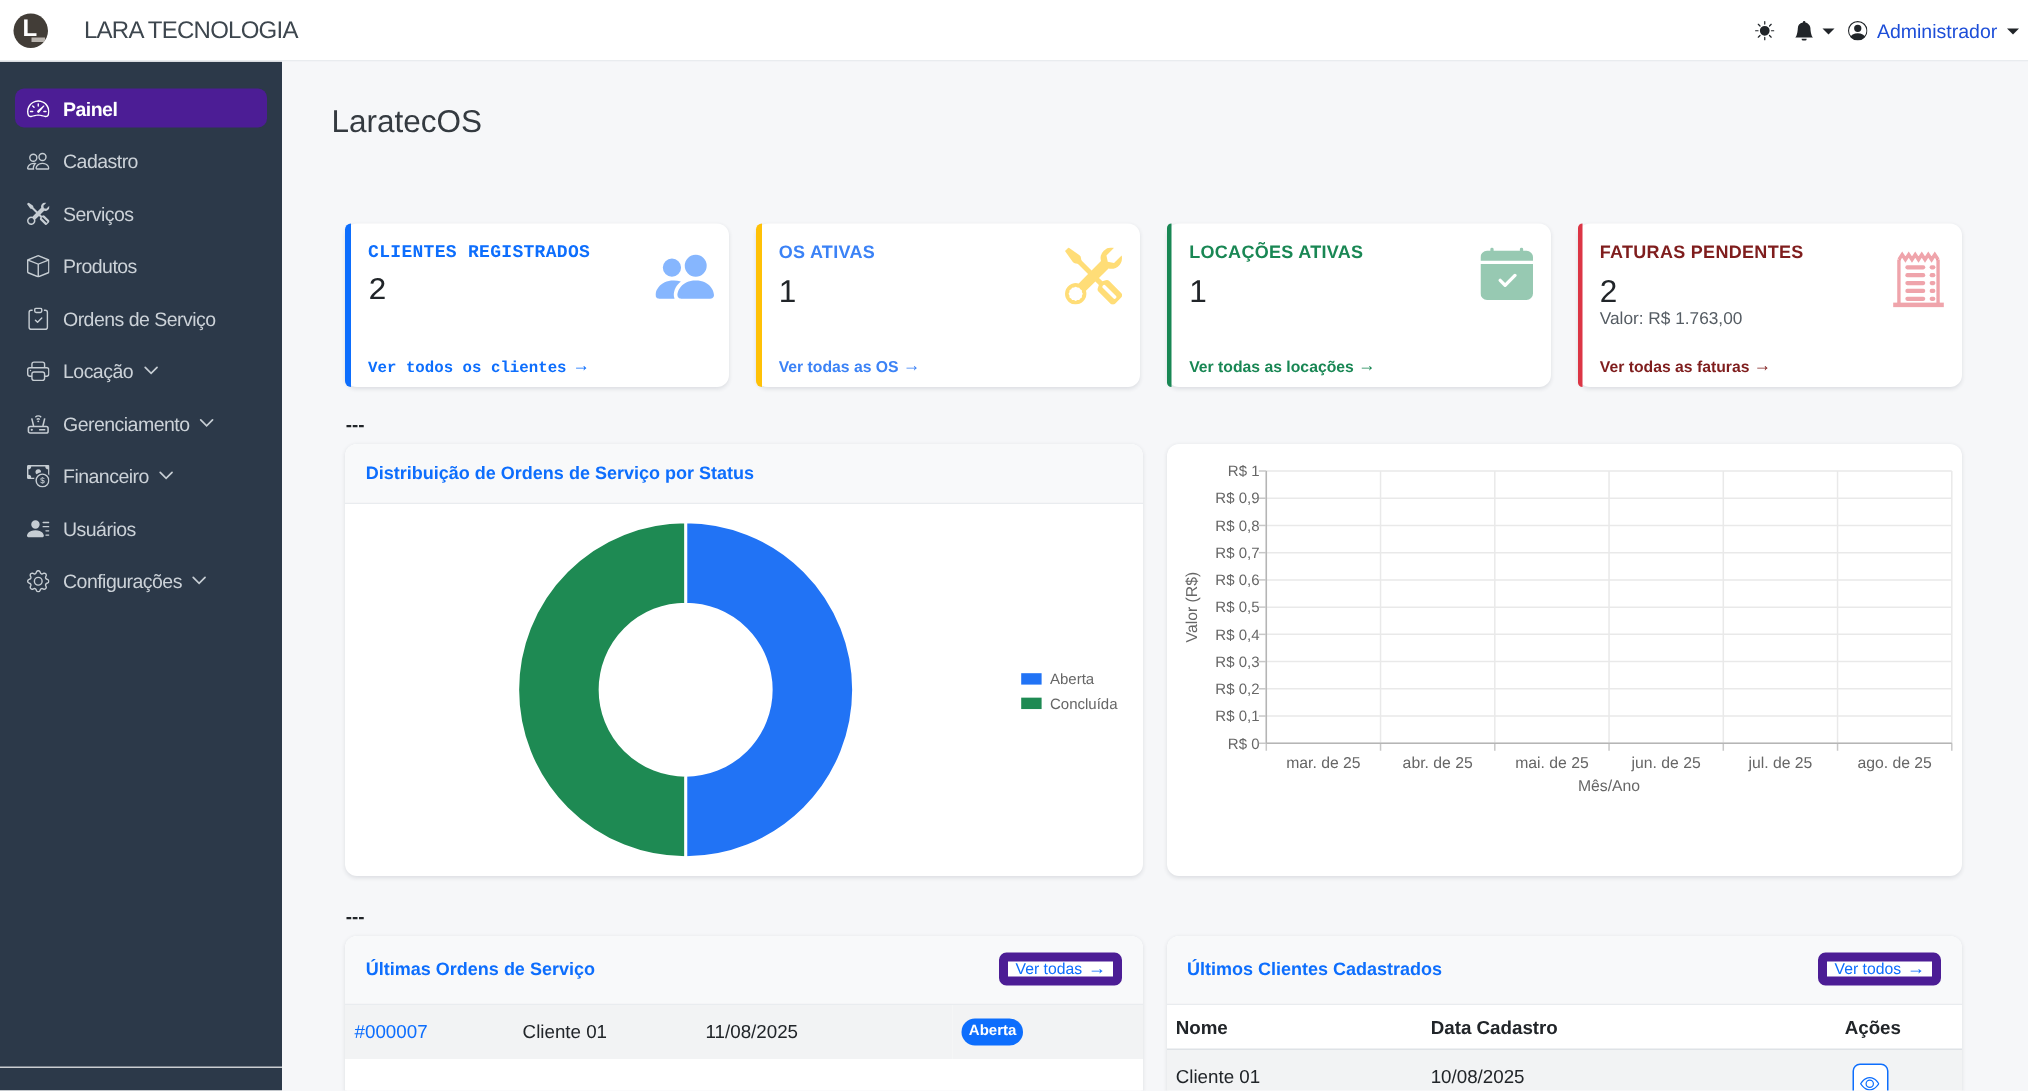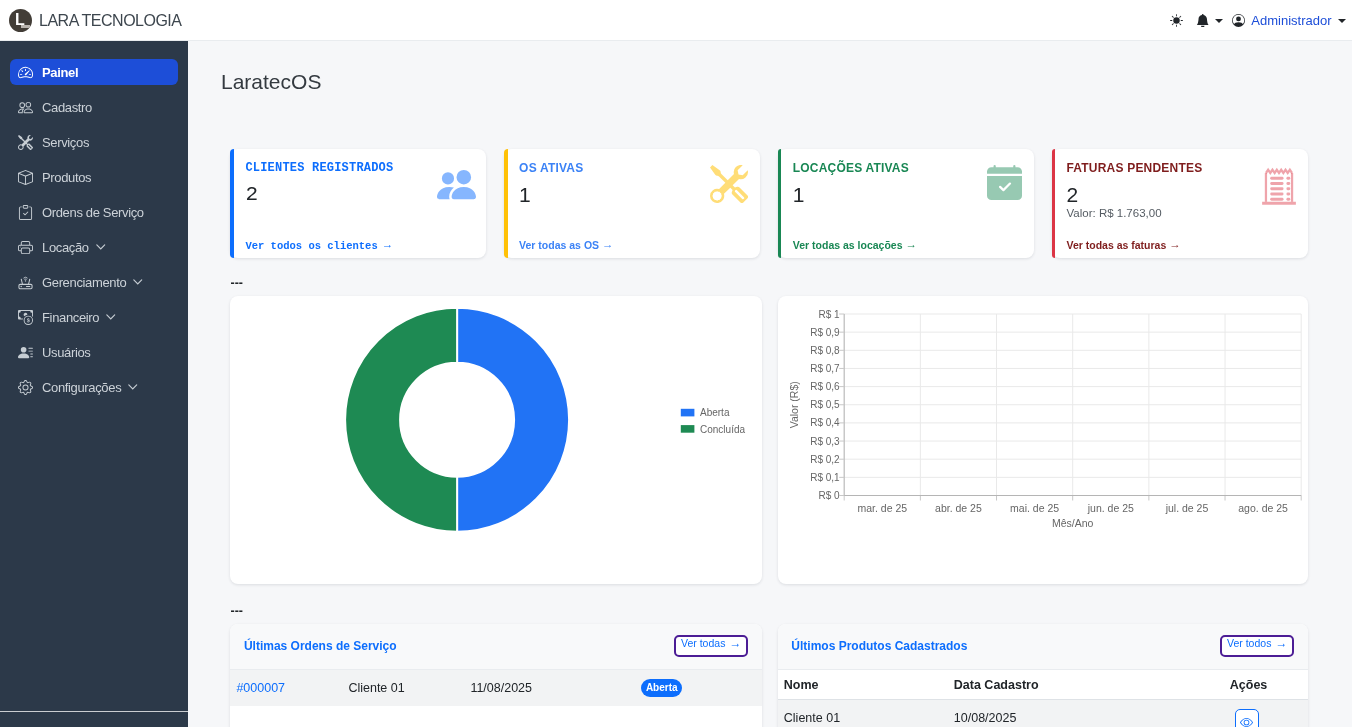--- a/index.html
+++ b/index.html
@@ -7,30 +7,30 @@
 html,body { width:1352px; height:727px; overflow:hidden; }
 body { font-family:"Liberation Sans", sans-serif; background:#f6f7f9; position:relative; }
 svg { display:block; }
 
 
 .topbar { position:absolute; left:0; top:0; width:1352px; height:41px; background:#fff; border-bottom:1px solid #e9ecef; z-index:5; }
 .brand { position:absolute; left:9px; top:9px; display:flex; align-items:center; }
 .logo { width:23px; height:23px; border-radius:50%; background:#423d37; position:relative; overflow:hidden; }
 .logo .l { position:absolute; left:6px; top:2px; color:#fff; font-size:16px; font-weight:bold; }
 .logo .bar { position:absolute; left:12px; top:15.5px; width:9px; height:3px; background:#b9b4ae; }
-.brand .txt { margin-left:7px; font-size:16px; color:#3d464e; letter-spacing:-0.5px; position:relative; top:0.5px; }
+.brand .txt { margin-left:24px; font-size:16px; color:#3d464e; letter-spacing:-0.5px; position:relative; top:0.5px; }
 .topright { position:absolute; right:6px; top:0; height:41px; display:flex; align-items:center; color:#212529; }
 .topright .caret { width:0; height:0; border-left:4.5px solid transparent; border-right:4.5px solid transparent; border-top:4.5px solid #212529; }
 .topright .admin { font-size:13px; color:#1d4ed8; }
 
 
 .sidebar { position:absolute; left:0; top:41px; width:188px; height:686px; background:#2c3949; z-index:4; }
 .nav { padding:18px 10px 0 10px; }
 .nav-item { height:26px; margin-bottom:9px; border-radius:6px; display:flex; align-items:center; padding:0 8px; color:#ccd2d8; font-size:13px; font-weight:500; letter-spacing:-0.35px; }
-.nav-item.active { background:#1d4ed8; color:#fff; font-weight:600; }
+.nav-item.active { background:#4c1d95; color:#fff; font-weight:600; }
 .nav-item svg { flex:0 0 auto; }
 .nav-item .lbl { margin-left:9px; white-space:nowrap; }
 .nav-item .chev { margin-left:6px; }
 .side-hr { position:absolute; left:0; right:0; bottom:15px; border-top:1px solid rgba(255,255,255,0.75); }
 
 
 .title { position:absolute; left:221px; top:71px; font-size:21px; color:#343a40; line-height:21px; }
 .dashes { position:absolute; font-size:12.5px; font-weight:bold; color:#212529; line-height:12px; }
 
 
@@ -46,21 +46,21 @@
 .c-green { color:#198754; } .b-green { background:#198754; }
 .c-red { color:#7f1d1d; } .b-red { background:#dc3545; }
 
 
 .ccard { position:absolute; background:#fff; border-radius:8px; box-shadow:0 1px 3px rgba(30,40,60,0.12); }
 .ccard .hd { height:39.5px; background:#f8f9fa; border-bottom:1px solid #e9ecef; border-radius:8px 8px 0 0; display:flex; align-items:center; padding:0 13.5px; font-size:12px; font-weight:bold; color:#0d6efd; }
 
 
 .bcard .hd2 { height:45.7px; background:#f8f9fa; border-bottom:1px solid #e9ecef; border-radius:8px 8px 0 0; position:relative; }
 .bcard .hd2 .t { position:absolute; left:13.5px; top:16px; font-size:12px; font-weight:bold; color:#0d6efd; line-height:12px; }
-.btn-o { position:absolute; border:2px solid #4c1d95; color:#0d6efd; border-radius:5px; font-size:10.5px; height:22px; padding:0 5px; background:#fff; display:inline-flex; }
+.btn-o { position:absolute; border:6px solid #4c1d95; color:#0d6efd; border-radius:5px; font-size:10.5px; height:22px; padding:0 5px; background:#fff; display:inline-flex; align-items:center; }
 table { border-collapse:collapse; width:100%; table-layout:fixed; }
 th, td { text-align:left; font-size:12.5px; padding:0 6px; color:#212529; vertical-align:middle; }
 th { font-weight:bold; height:30px; border-bottom:1px solid #dee2e6; padding-top:2px; }
 td { height:36px; }
 tr.stripe td { background:#f2f3f4; }
 a.blue { color:#0d6efd; text-decoration:none; }
 .badge { display:inline-block; background:#0d6efd; color:#fff; font-size:10px; font-weight:bold; padding:4px 4.5px; border-radius:9px; line-height:10px; }
 .eyebtn { display:inline-flex; align-items:center; justify-content:center; width:24px; height:28px; border:1px solid #0d6efd; border-radius:5px; background:#fff; position:relative; top:5px; margin-left:5px; }
 </style>
 </head>
@@ -240,20 +240,21 @@
           <rect x="11.3" y="12.7" width="1.7" height="1.15" rx="0.57" fill="rgba(220,53,69,0.45)"></rect>
         </svg>
       </div>
     </div>
   </div>
 
 <div class="dashes" style="left:230.5px; top:276.5px;">---</div>
 <div class="dashes" style="left:230.5px; top:604.5px;">---</div>
 
 <div class="ccard" style="left:230.4px; top:296px; width:532px; height:287.5px;">
+  <div class="hd">Distribuição de Ordens de Serviço por Status</div>
   <div id="donut">
       <svg width="532" height="247">
         <path d="M 227.1 11.799999999999997 A 112 112 0 0 1 227.1 235.8 L 227.1 180.8 A 57 57 0 0 0 227.1 66.8 Z" fill="#2173f5" stroke="#fff" stroke-width="2"></path>
         <path d="M 227.1 11.799999999999997 A 112 112 0 0 0 227.1 235.8 L 227.1 180.8 A 57 57 0 0 1 227.1 66.8 Z" fill="#1e8a53" stroke="#fff" stroke-width="2"></path>
         <rect x="450.8" y="112.8" width="13.6" height="7.6" fill="#2173f5"></rect>
         <text x="470" y="120.3" font-size="10" fill="#666">Aberta</text>
         <rect x="450.8" y="129.1" width="13.6" height="7.6" fill="#1e8a53"></rect>
         <text x="470" y="136.6" font-size="10" fill="#666">Concluída</text>
       </svg>
     </div>
@@ -339,21 +340,21 @@
           <td><a class="blue" href="#">#000007</a></td>
           <td>Cliente 01</td>
           <td>11/08/2025</td>
           <td><span class="badge">Aberta</span></td>
         </tr>
   </tbody>
     </table>
 </div>
 <div class="ccard bcard" style="left:777.8px; top:623.9px; width:530.6px; height:170px;">
   <div class="hd2">
-    <span class="t">Últimos Produtos Cadastrados</span>
+    <span class="t">Últimos Clientes Cadastrados</span>
     <span class="btn-o" style="right:14px; top:11.4px;">Ver todos <span style="margin-left:4px; font-size:12px; position:relative; top:-1px;">→</span></span>
   </div>
   <table>
     <colgroup>
         <col style="width:170px">
         <col style="width:276px">
         <col>
       </colgroup>
     <tbody>
         <tr>

